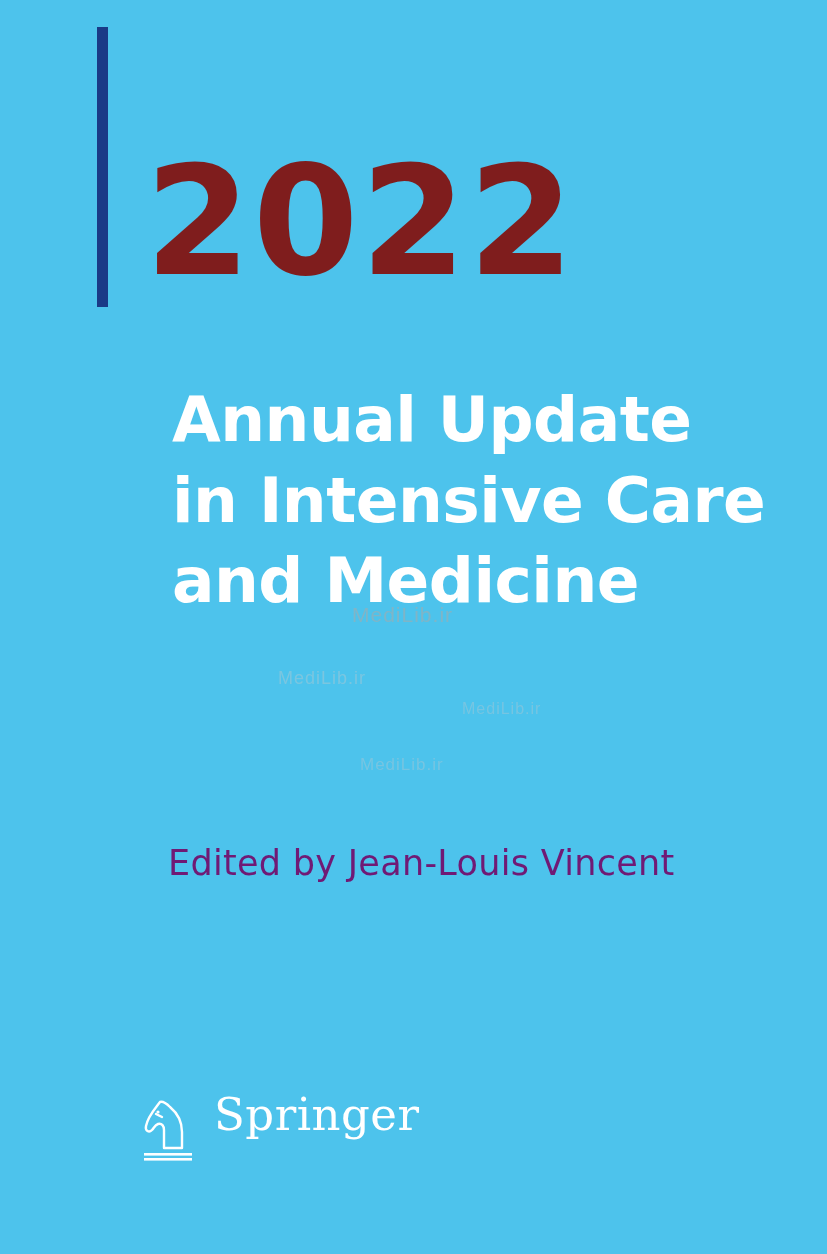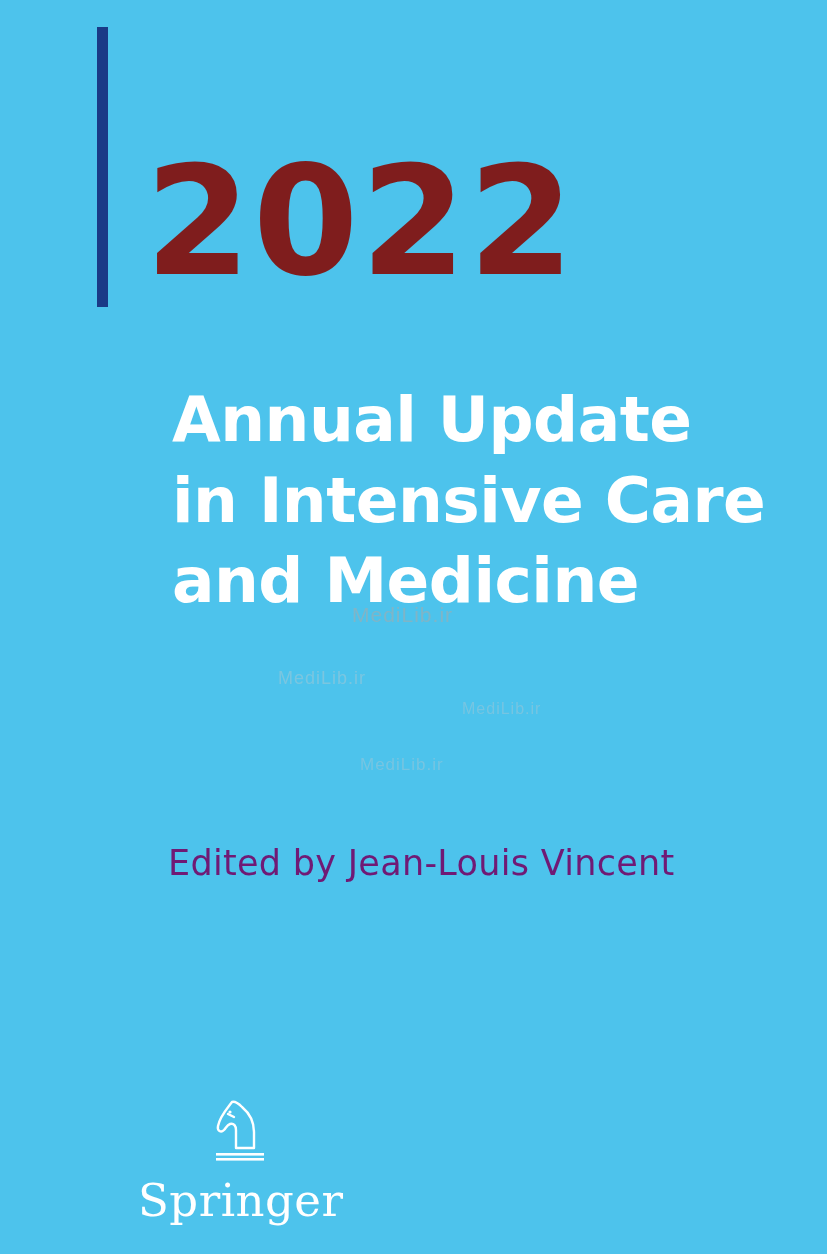--- a/index.html
+++ b/index.html
@@ -90,23 +90,22 @@
   .wm-2 { left: 278px; top: 668px; font-size: 18px; color: rgba(160,200,215,0.55); }
   .wm-3 { left: 462px; top: 700px; font-size: 16px; color: rgba(160,200,215,0.5); }
   .wm-4 { left: 360px; top: 755px; font-size: 17px; color: rgba(160,200,215,0.5); }
 
   
   .publisher {
     position: absolute;
     left: 138px;
     top: 1092px;
     display: flex;
-    align-items: center;
+    align-items: flex-start;
     gap: 14px;
-    flex-direction: column;
   }
   .publisher-logo {
     width: 62px;
     height: 72px;
     position: relative;
   }
   .publisher-name {
     font-family: "DejaVu Serif", serif;
     font-size: 45px;
     color: #ffffff;

